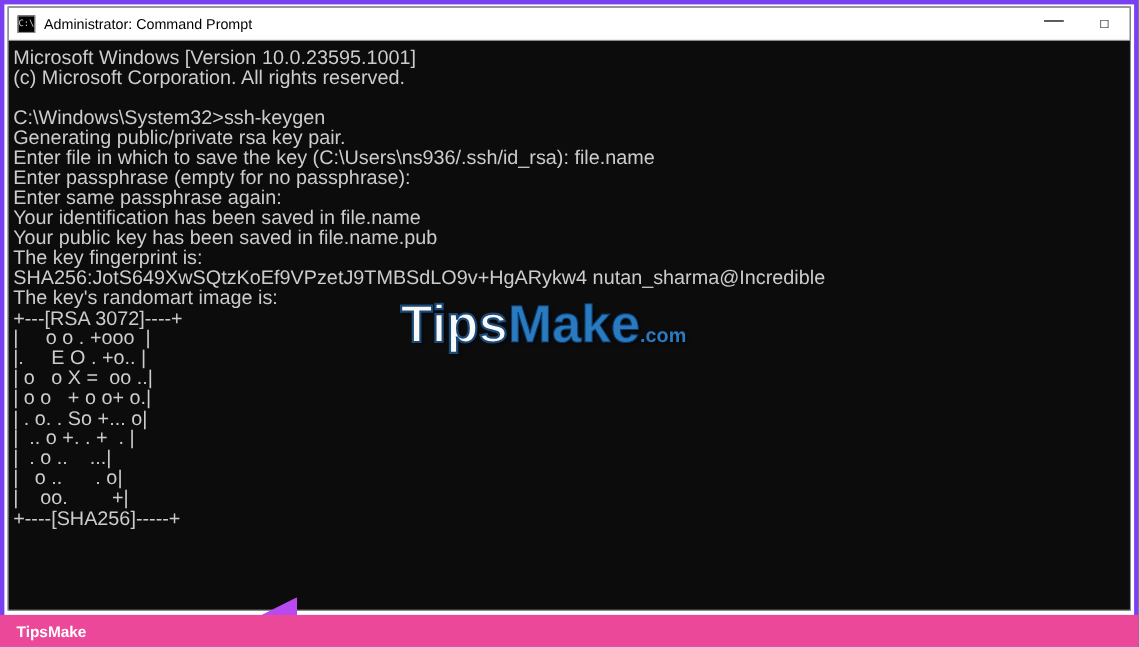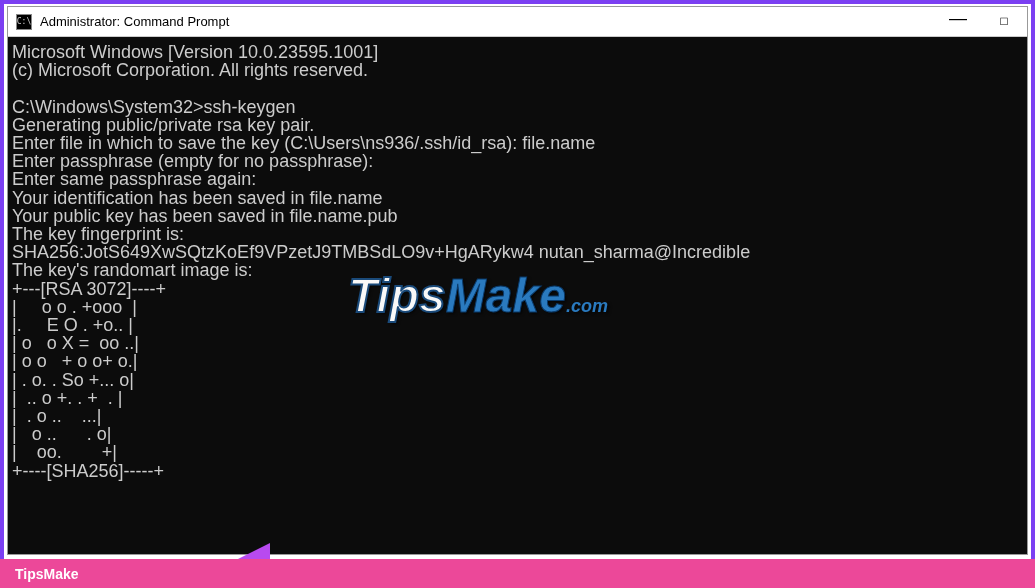--- a/index.html
+++ b/index.html
@@ -89,26 +89,25 @@
       line-height: 18.2px;
       color: #cccccc;
       white-space: pre;
       background: #0c0c0c;
       height: calc(100% - 30px);
       overflow: hidden;
     }
     .watermark {
       position: absolute;
       top: 268px;
-      left: 348px;
+      left: 364px;
       width: 330px;
       pointer-events: none;
       font-family: Arial, sans-serif;
       font-weight: 900;
-      font-style: italic;
       text-shadow: 2px 2px 3px rgba(0,0,0,0.6);
     }
     .watermark-tips {
       font-size: 48px;
       color: #f8f8f8;
       -webkit-text-stroke: 2px #1a4a7a;
     }
     .watermark-make {
       font-size: 48px;
       color: #2a7abf;

